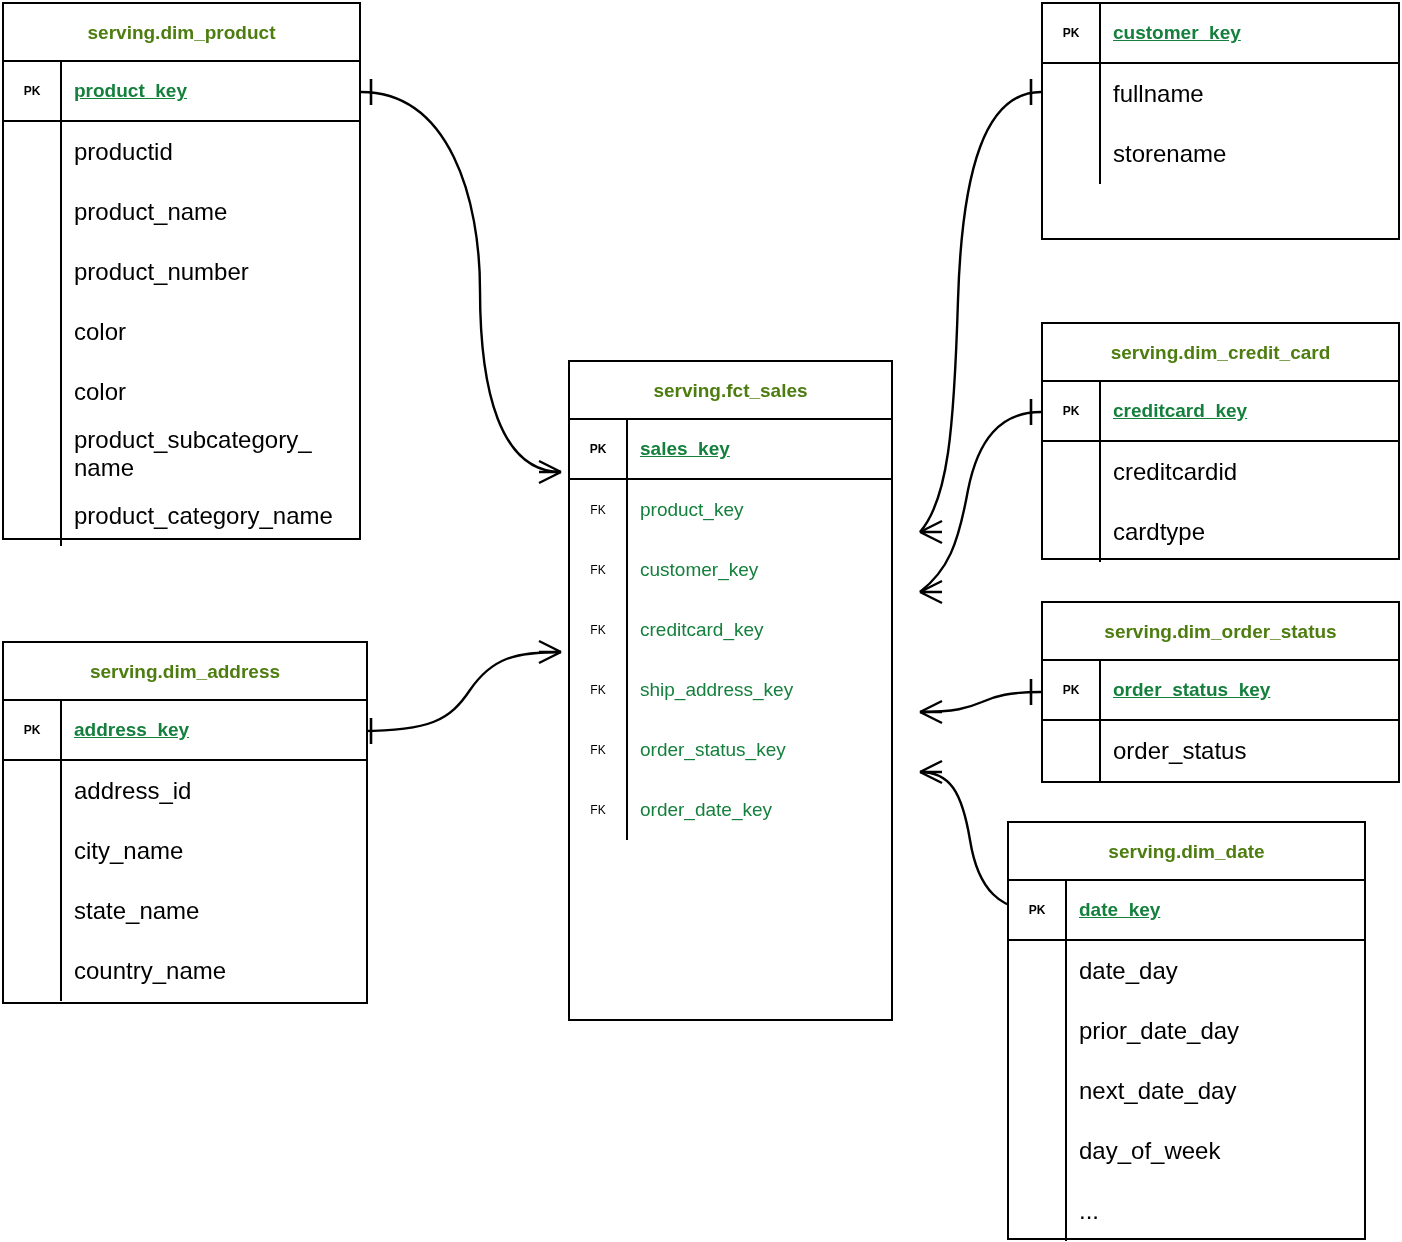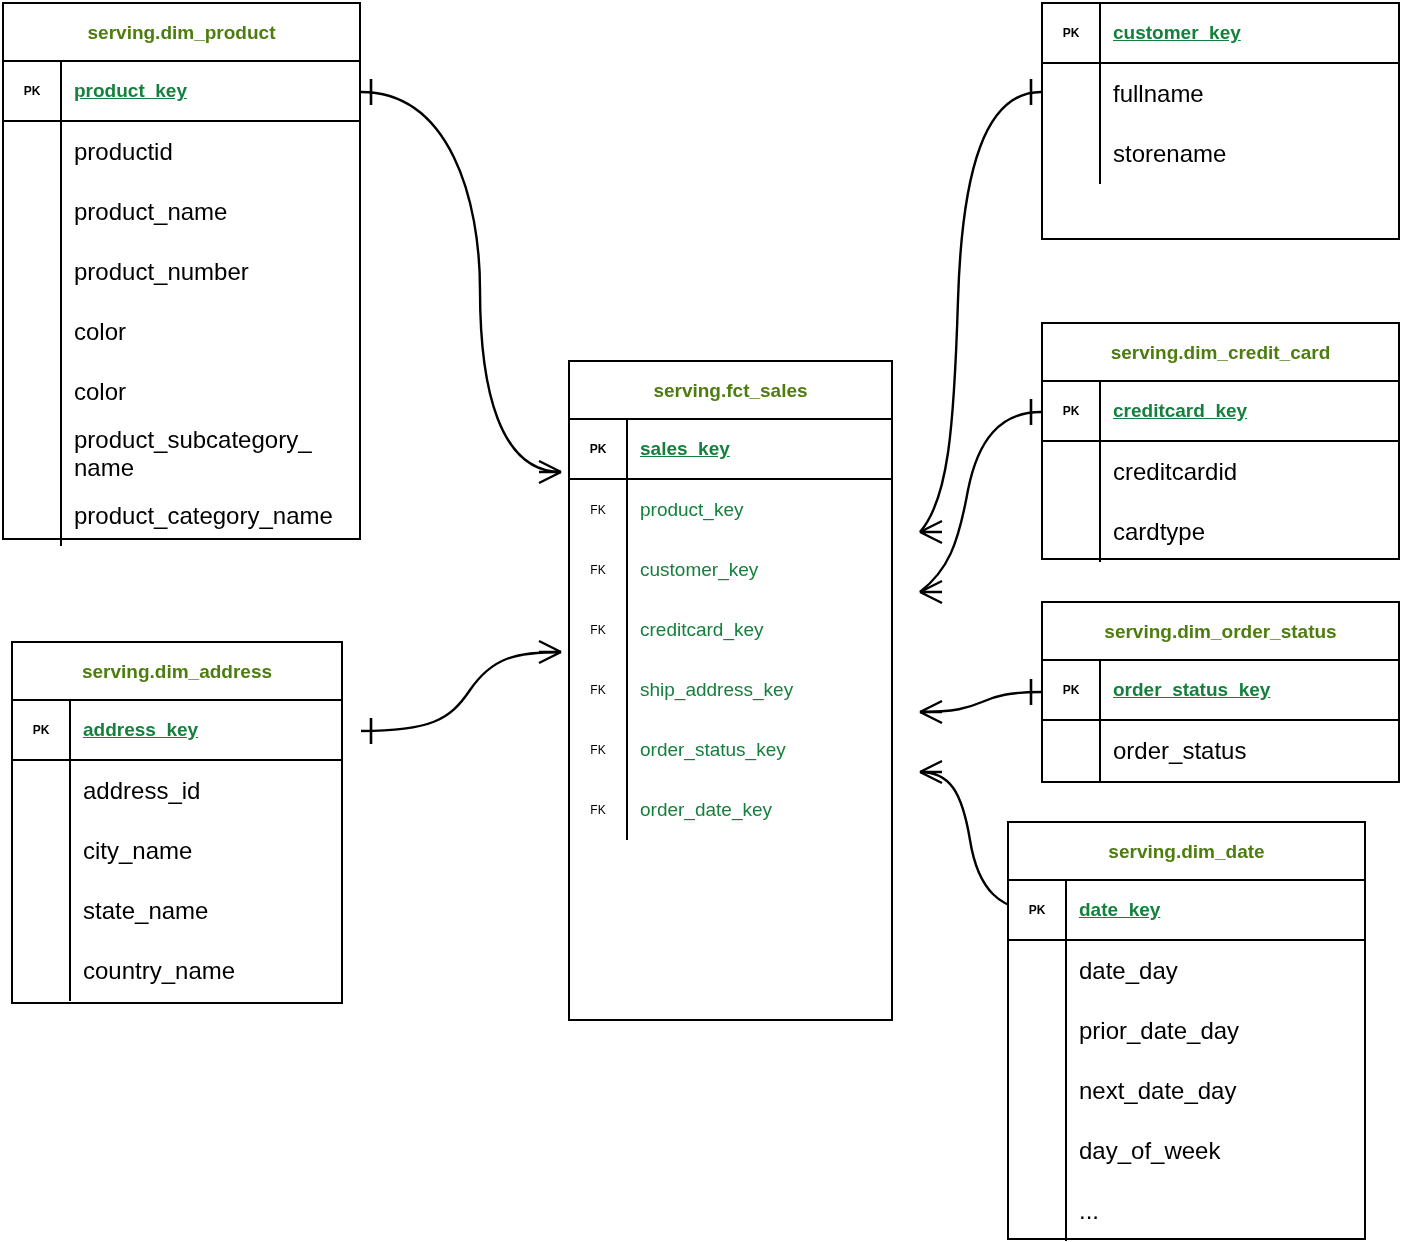--- a/index.html
+++ b/index.html
@@ -164,21 +164,21 @@
         <div class="attr">product_number</div>
         <div class="attr">color</div>
         <div class="attr">color</div>
         <div class="attr" style="min-height:64px; white-space:pre-line;">product_subcategory_
 name</div>
         <div class="attr">product_category_name</div>
       </div>
     </div>
   </div>
 
-  <div class="entity" style="left:11px; top:641px; width:332px; height:363px;">
+  <div class="entity" style="left:2px; top:641px; width:366px; height:363px;">
     <div class="entity-title">serving.dim_address</div>
     <div class="row pk-row">
       <div class="keycell pk">PK</div>
       <div class="namecell">address_key</div>
     </div>
     <div class="attrs">
       <div class="gutter"></div>
       <div class="list">
         <div class="attr">address_id</div>
         <div class="attr">city_name</div>

